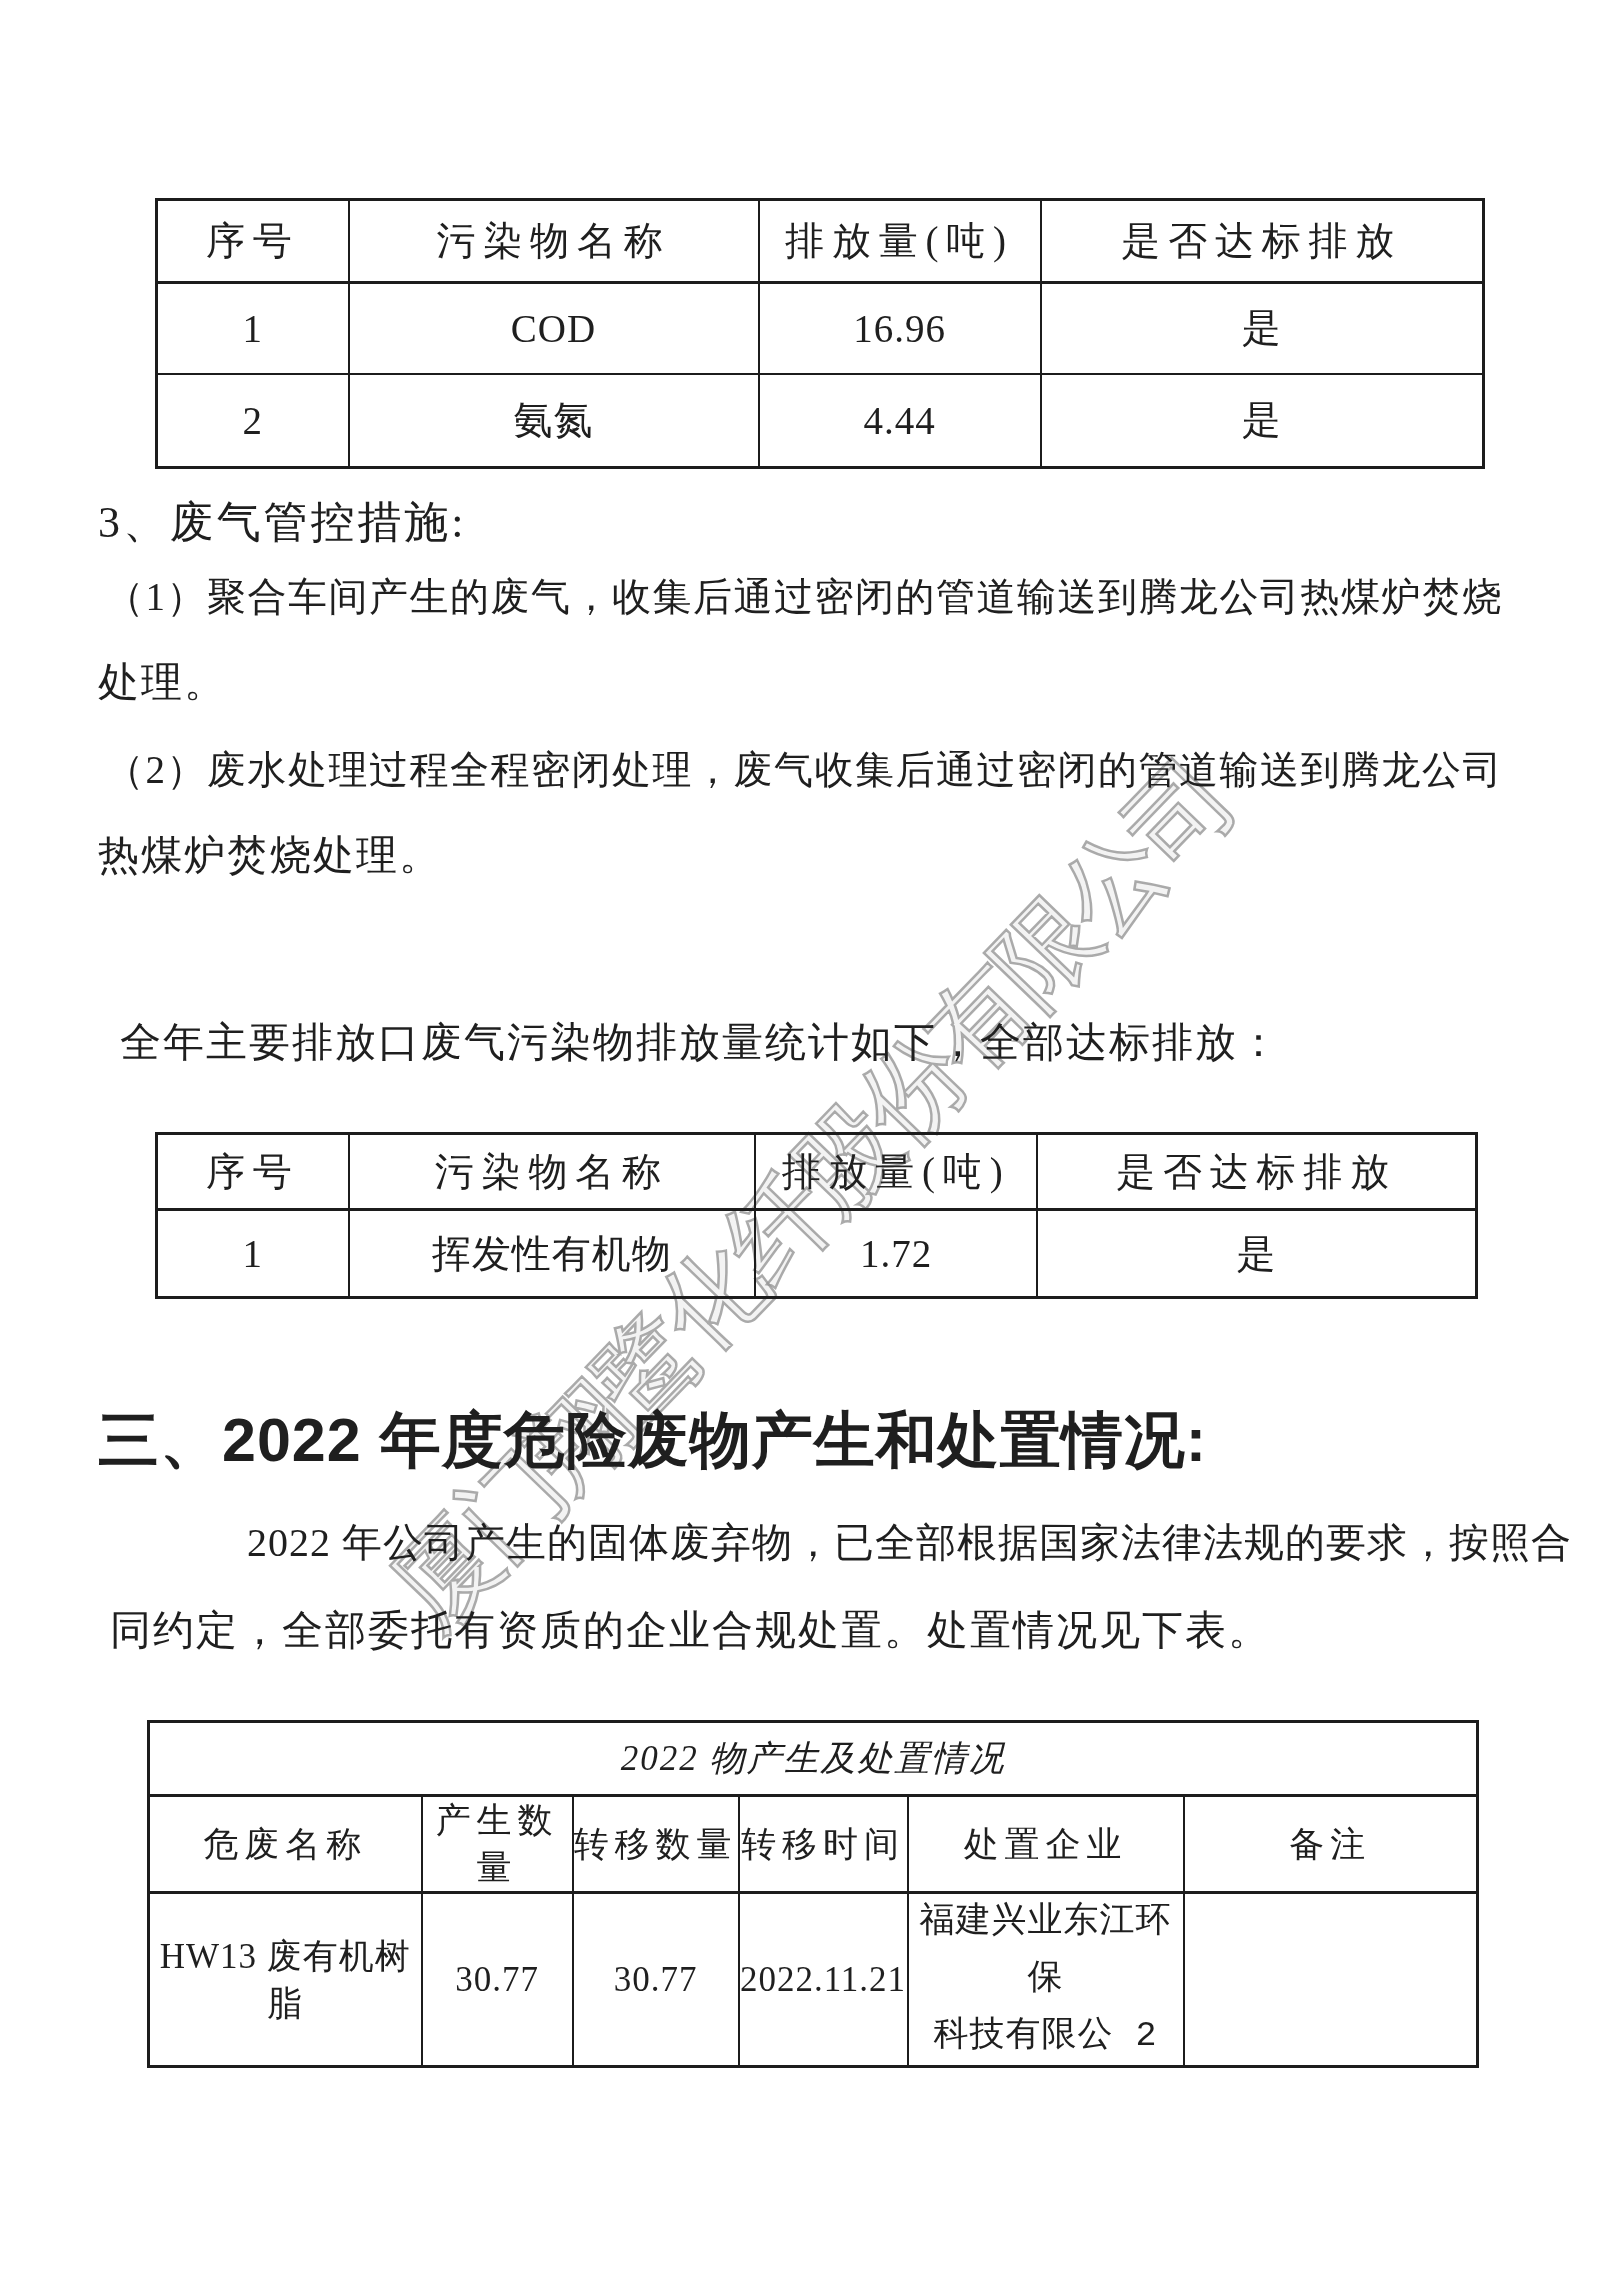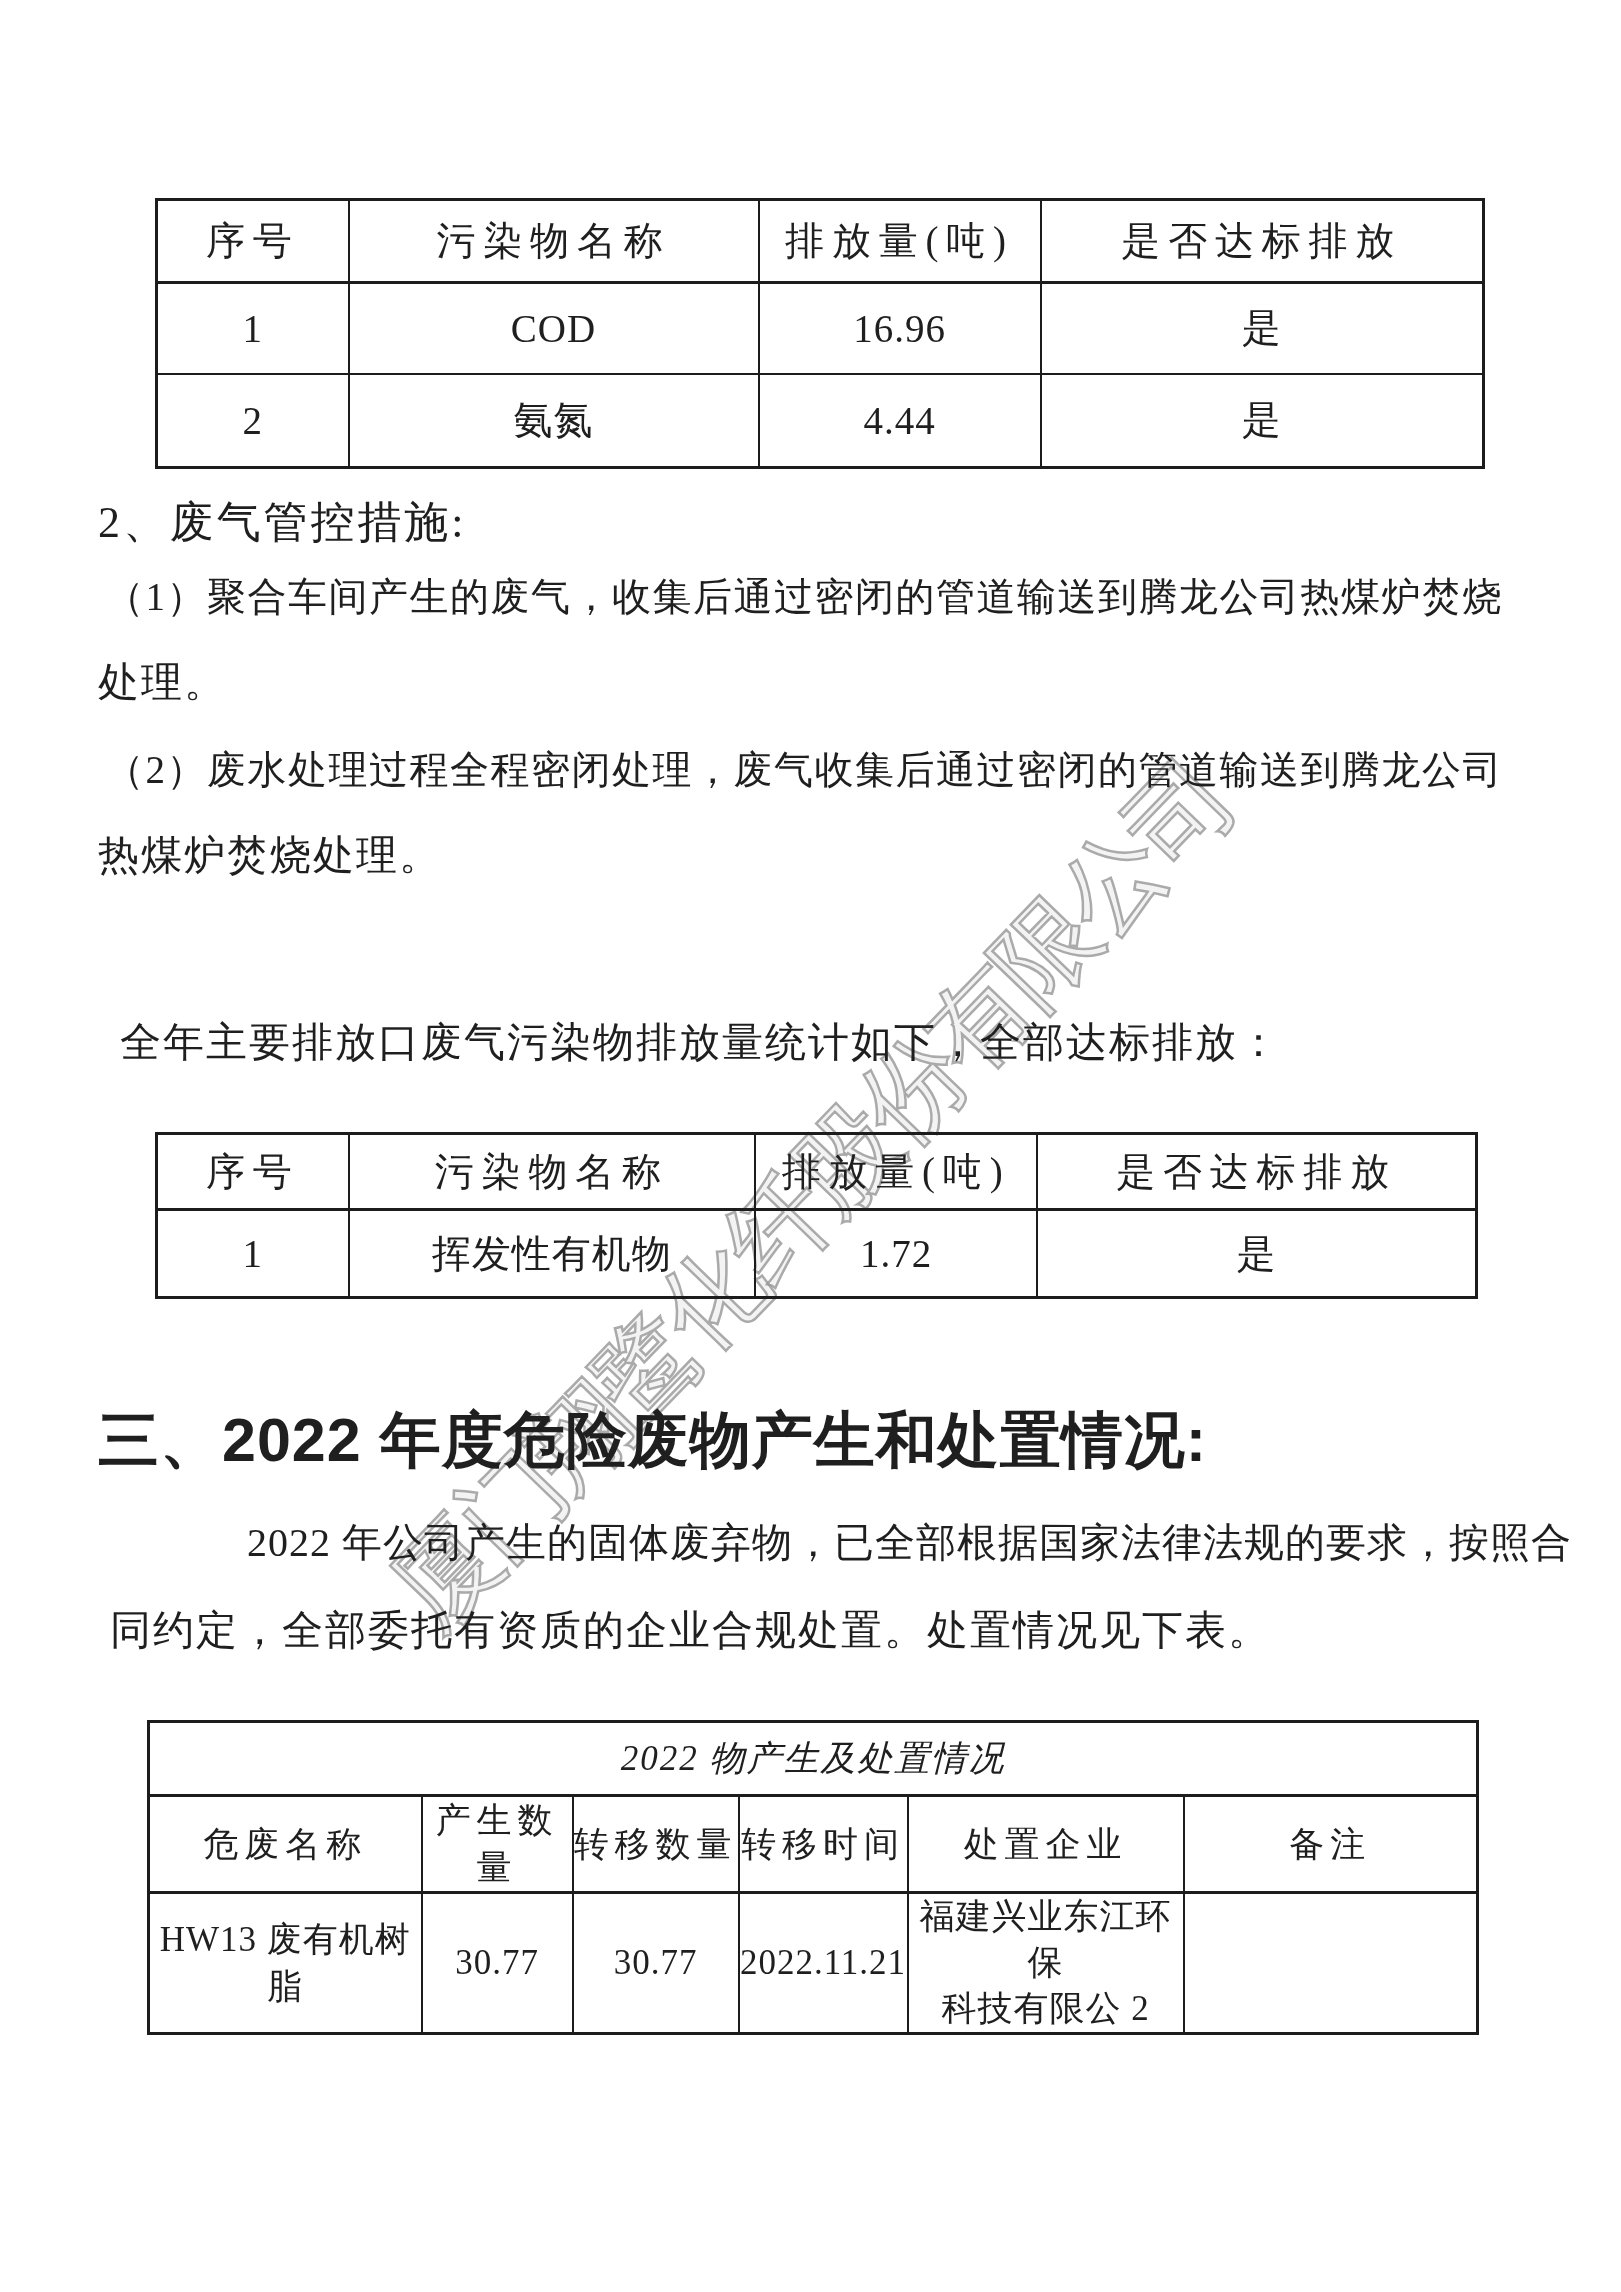--- a/index.html
+++ b/index.html
@@ -66,21 +66,21 @@
   .t1 tr.r2  { height:94px; }
 
   .t2 { left:155px; top:1132px; width:1323px; }
   .t2 tr.hdr { height:76px; }
   .t2 tr.r1  { height:88px; }
 
   .t3 { left:147px; top:1720px; width:1329px; }
   .t3 tr.title { height:74px;font-style:italic; }
   .t3 tr.hdr   { height:90px;margin-top:40px; }
   .t3 tr.r1    { height:137px; }
-  .company-line { line-height:46px; }
+  .company-line { line-height:57px;font-family:Liberation Mono, monospace; }
 </style>
 </head>
 <body>
 
 <div class="page">
 
   <div class="wm">厦门翔鹭化纤股份有限公司</div>
 
   <table class="tbl t1">
     <colgroup>
@@ -104,21 +104,21 @@
     </tr>
     <tr class="r2">
       <td>2</td>
       <td>氨氮</td>
       <td>4.44</td>
       <td>是</td>
     </tr>
   </tbody>
     </table>
 
-  <div class="tx" id="gas-heading">2、废气管控措施:</div>
+  <div class="tx" id="gas-heading">3、废气管控措施:</div>
   <div class="tx" id="gas-i1a">（1）聚合车间产生的废气，收集后通过密闭的管道输送到腾龙公司热煤炉焚烧</div>
   <div class="tx" id="gas-i1b">处理。</div>
   <div class="tx" id="gas-i2a">（2）废水处理过程全程密闭处理，废气收集后通过密闭的管道输送到腾龙公司</div>
   <div class="tx" id="gas-i2b">热煤炉焚烧处理。</div>
   <div class="tx" id="summary">全年主要排放口废气污染物排放量统计如下，全部达标排放：</div>
 
   <table class="tbl t2">
     <colgroup>
         <col style="width:192px">
         <col style="width:406px">

